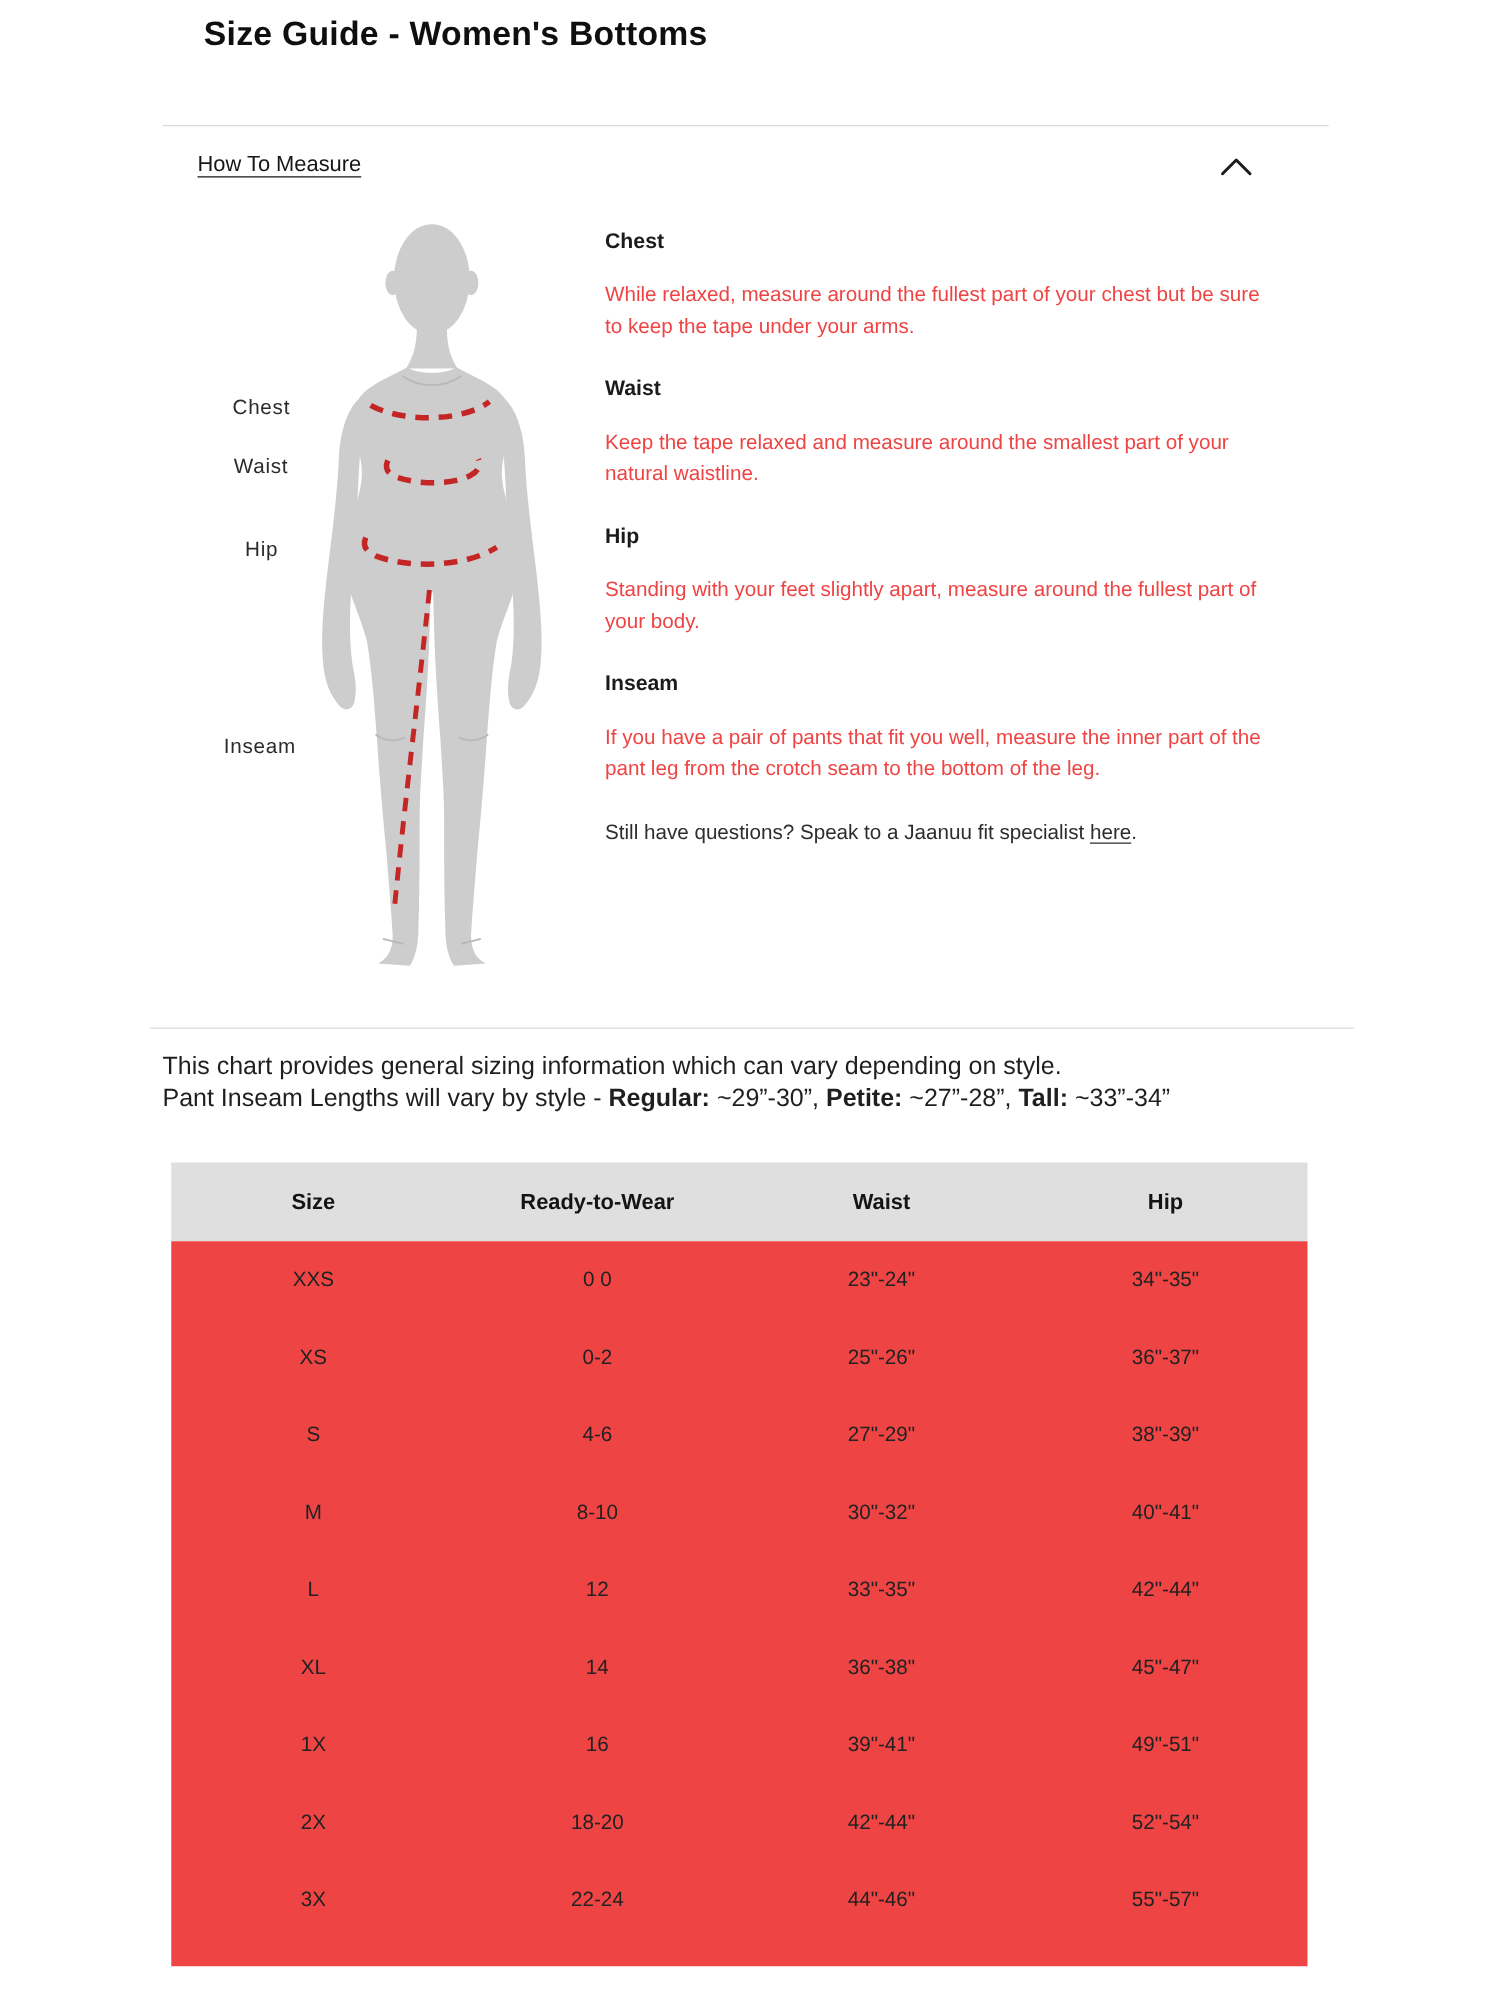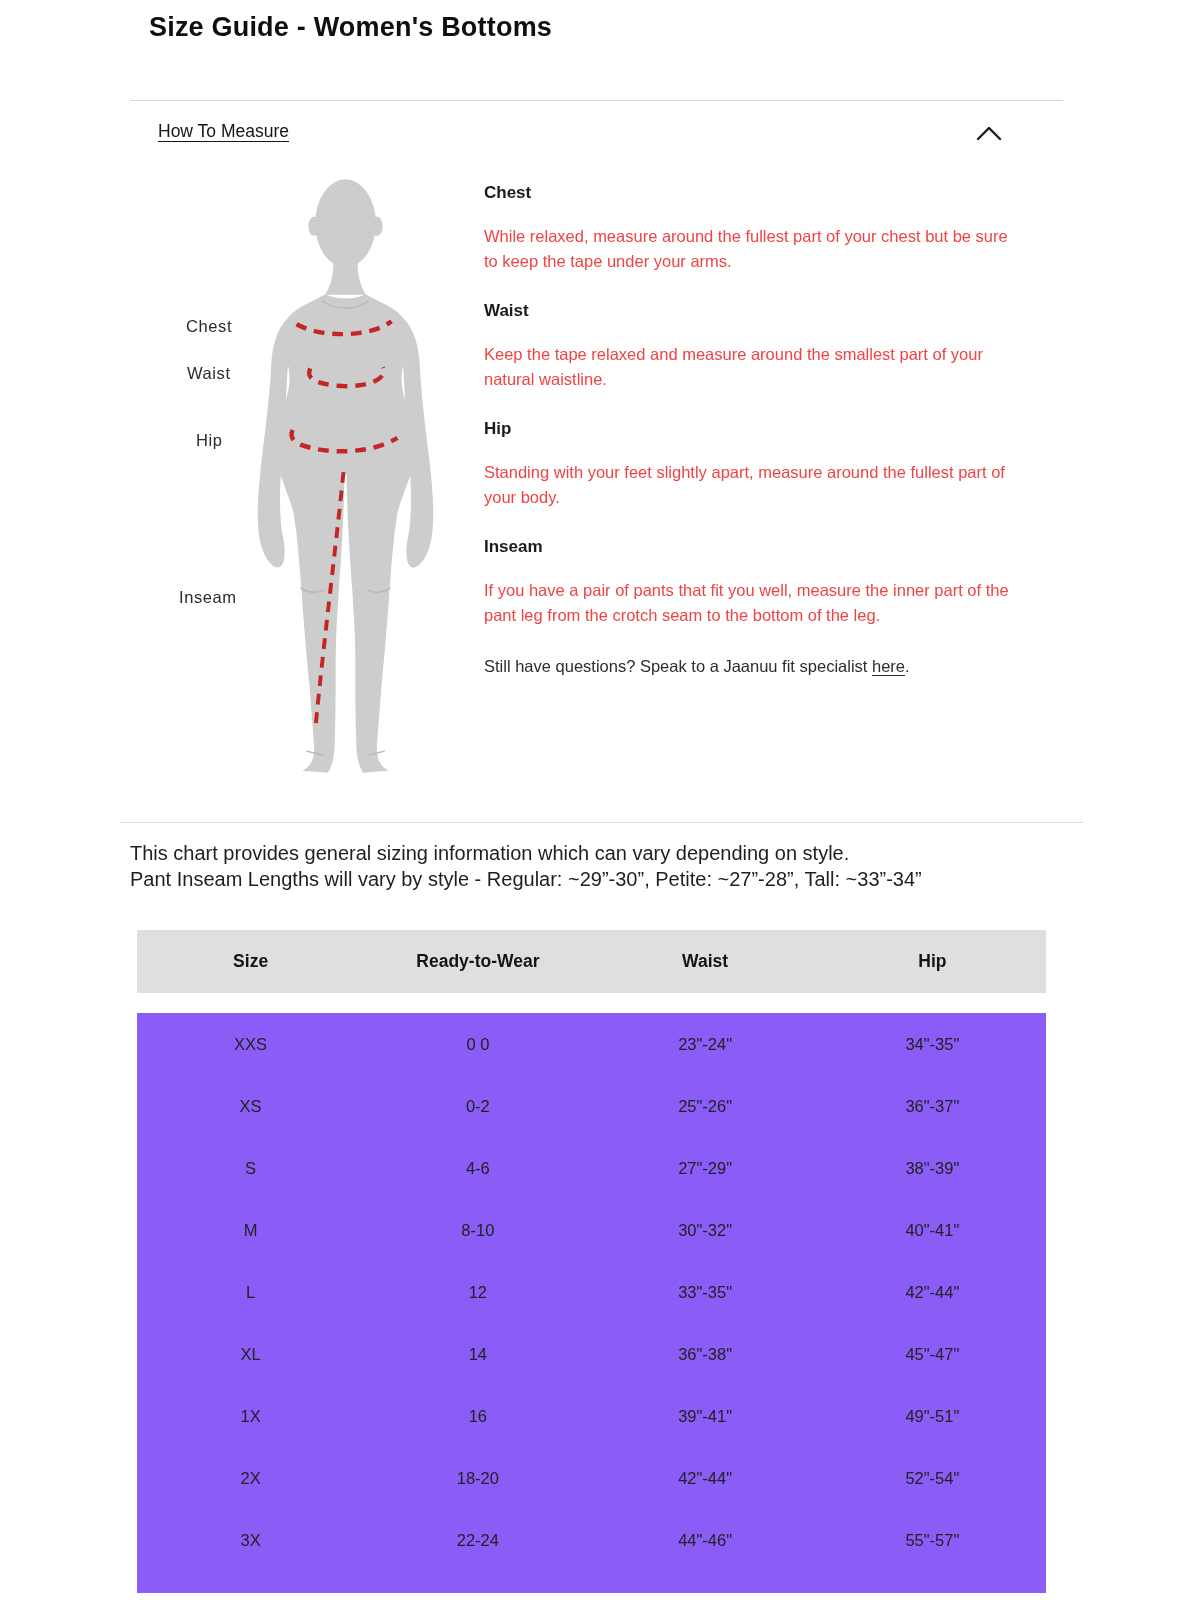--- a/index.html
+++ b/index.html
@@ -5,21 +5,21 @@
   * { margin: 0; padding: 0; box-sizing: border-box; }
   html,body { background:#ffffff; }
   body {
     width: 1200px; height: 1600px;
     font-family: "Liberation Sans", "DejaVu Sans", sans-serif;
     color: #222; position: relative; overflow: hidden;
   }
   .page { position: absolute; inset: 0; }
 
   .page-title {
-    position: absolute; left: 149px; top: 12px;
+    position: absolute; left: 163px; top: 12px;
     font-size: 27px; font-weight: 700; color: #0f0f0f; letter-spacing: 0.2px;
   }
   .divider {
     position: absolute; height: 1px; background: #d9d9d9;
   }
   .divider-top  { left: 130px; top: 100px; width: 933px; }
   .divider-mid  { left: 120px; top: 822px; width: 963px; }
 
   .section-header {
     position: absolute; left: 158px; top: 121px;
@@ -54,29 +54,29 @@
     margin-top: 20px; font-size: 16.5px; line-height: 25px; color: #ef4444;
   }
   .questions { margin-top: 16px; font-size: 16.5px; line-height: 25px; color: #2d2d2d; }
   .questions a { color: #2d2d2d; text-decoration: underline; text-underline-offset: 3px; cursor: pointer; }
 
   
   .note {
     position: absolute; left: 130px; top: 840px; width: 933px;
     text-align: left; font-size: 20px; line-height: 26px; color: #1f1f1f;
   }
-  .note b { font-weight: 400; }
+  .note b { font-weight: 700; }
 
   
   .size-table { position: absolute; left: 137px; top: 930px; width: 909px; }
   .table-head {
     display: flex; background: #dfdfdf; height: 63px; align-items: center;
   }
   .table-head .cell { font-weight: 700; font-size: 17.5px; color: #141414; text-align: center; }
-  .table-body { background: #8b5cf6; padding-bottom: 22px; margin-top: 20px; }
+  .table-body { background: #ef4444; padding-bottom: 22px; }
   .table-row { display: flex; height: 62px; align-items: center; }
   .cell { width: 25%; text-align: center; font-size: 16.5px; color: #222; }
 </style>
 </head>
 <body>
 
 <div class="page">
 
   <h1 class="page-title">Size Guide - Women's Bottoms</h1>
 

